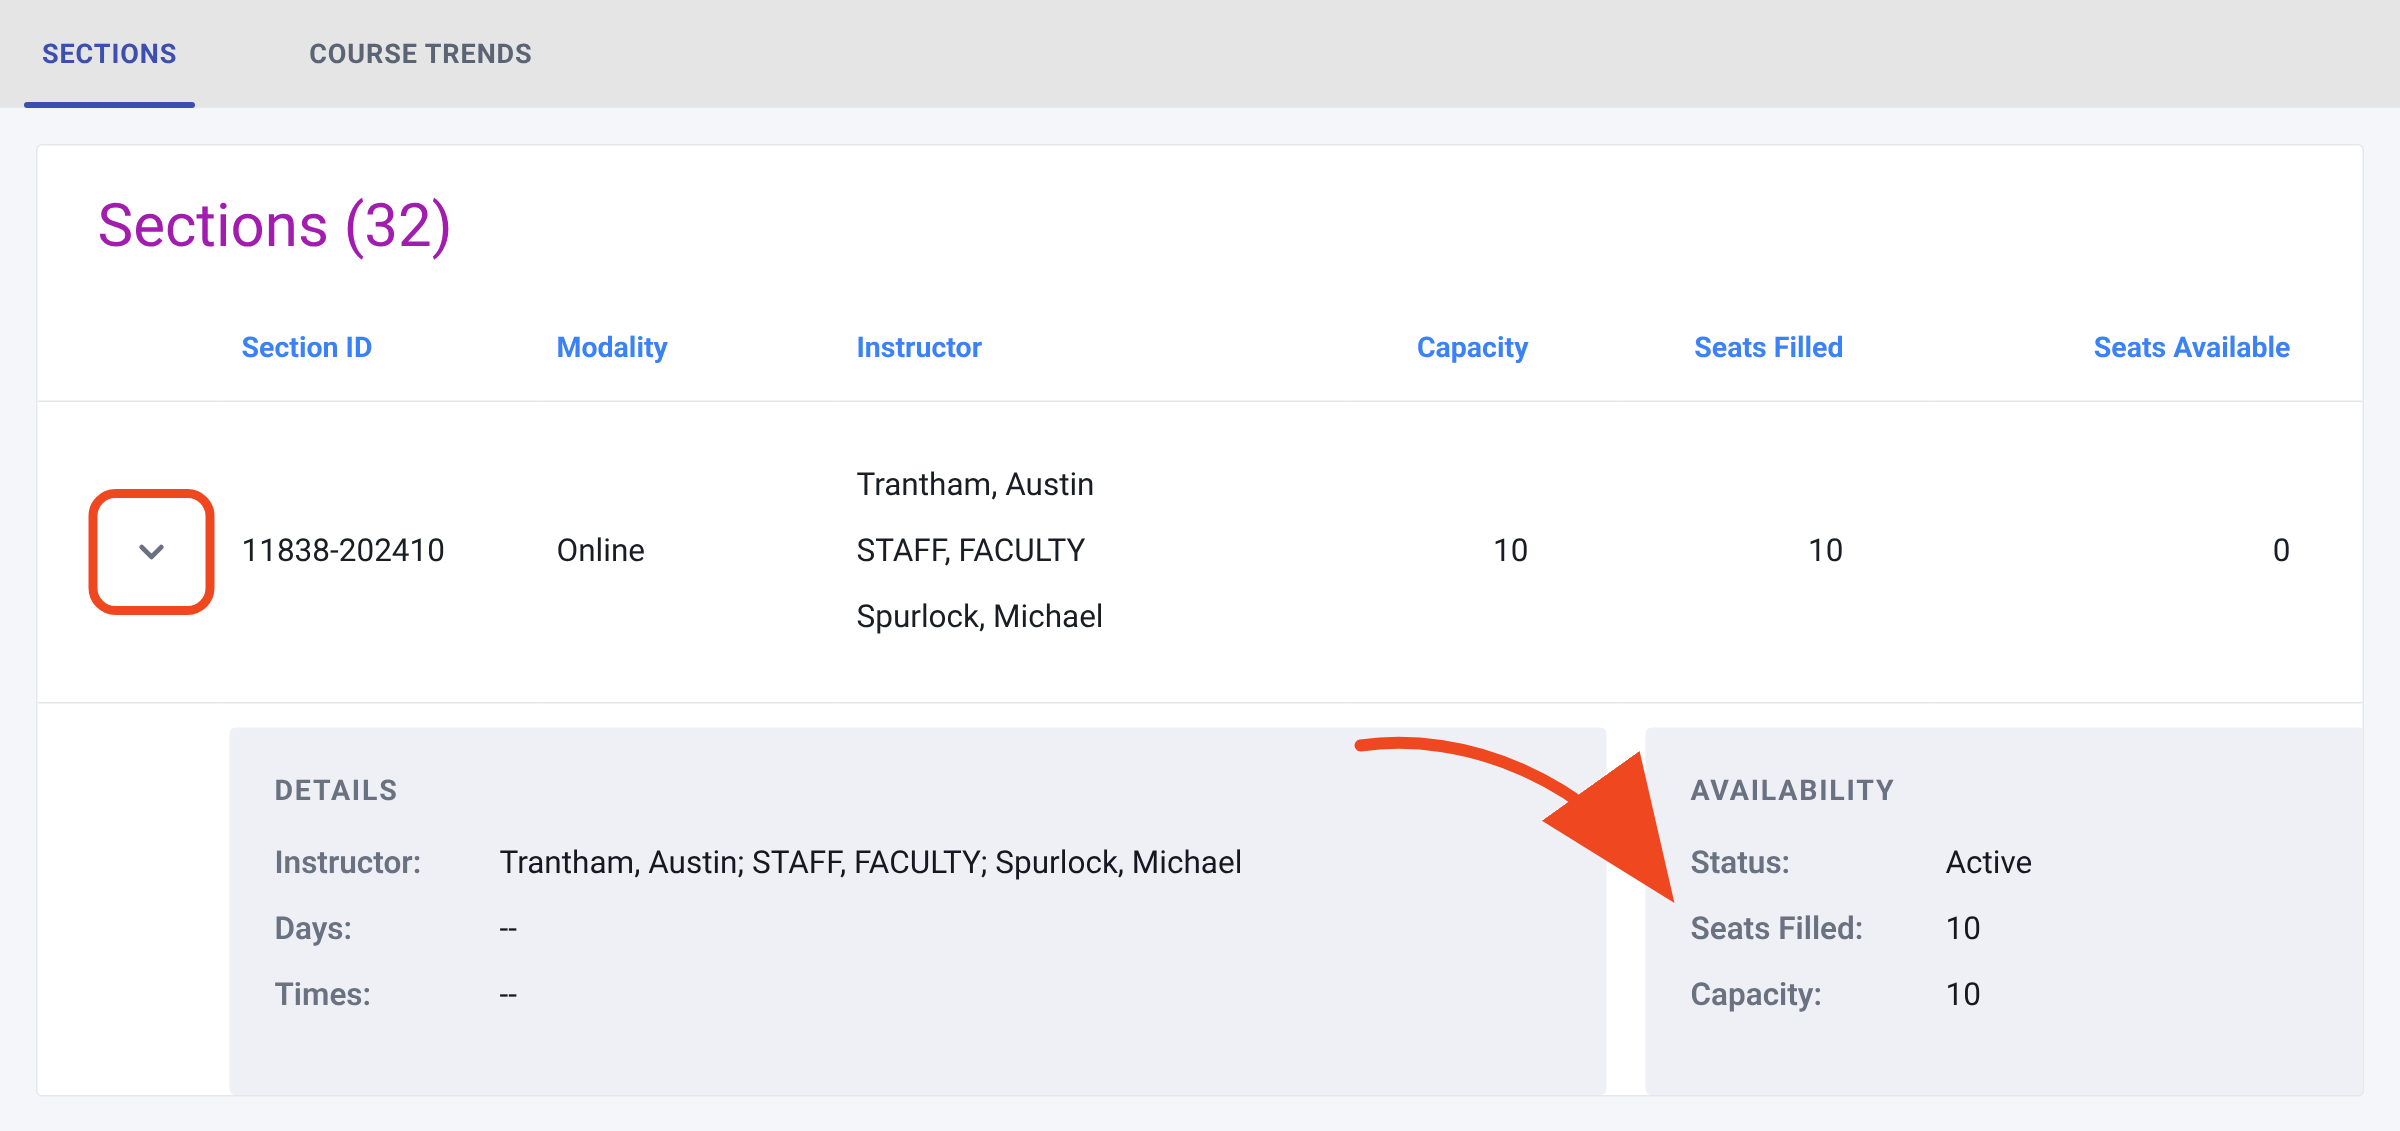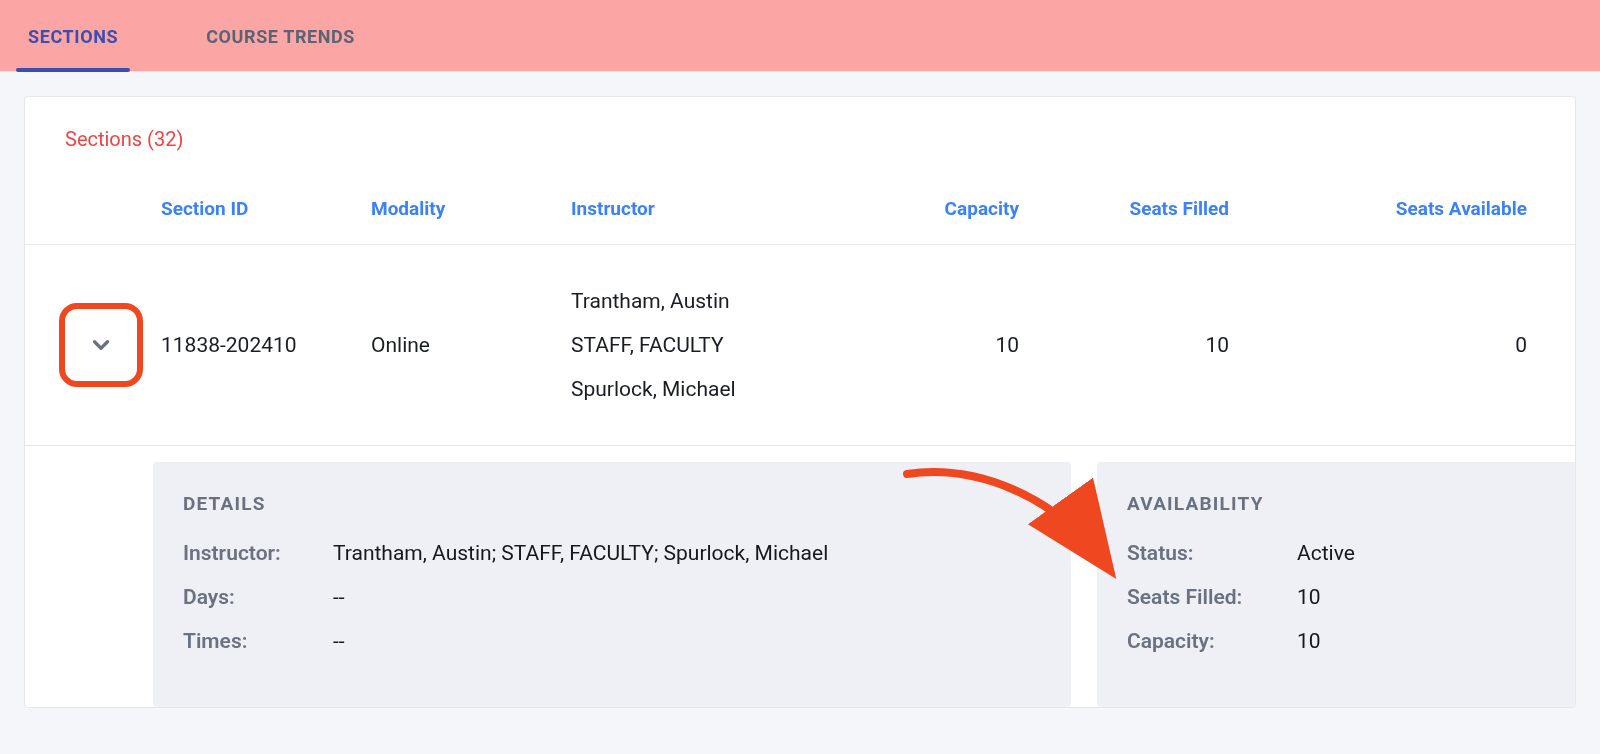--- a/index.html
+++ b/index.html
@@ -8,21 +8,21 @@
     font-family: -apple-system, BlinkMacSystemFont, "Segoe UI", Roboto, Helvetica, Arial, sans-serif;
     background: #f5f6f9;
     color: #111;
   }
 
   .page { width: 1600px; }
 
   
   .tabs {
     display: flex;
-    background: #fca5a5;
+    background: #e5e5e5;
     border-bottom: 1px solid #e5e7eb;
     padding: 0 24px;
     gap: 80px;
   }
   .tab {
     font-weight: 700;
     font-size: 18px;
     letter-spacing: 0.6px;
     color: #5b6475;
     padding: 26px 4px 24px 4px;
@@ -44,23 +44,23 @@
   
   .card {
     margin: 24px;
     background: #fff;
     border: 1px solid #e5e7eb;
     border-radius: 4px;
     overflow: hidden;
   }
   .card-title {
     padding: 30px 40px 26px 40px;
-    font-size: 20px;
+    font-size: 40px;
     font-weight: 400;
-    color: #ef4444;
+    color: #a21caf;
   }
 
   
   table.sections {
     width: 100%;
     border-collapse: collapse;
     table-layout: fixed;
   }
   table.sections thead th {
     text-align: left;

